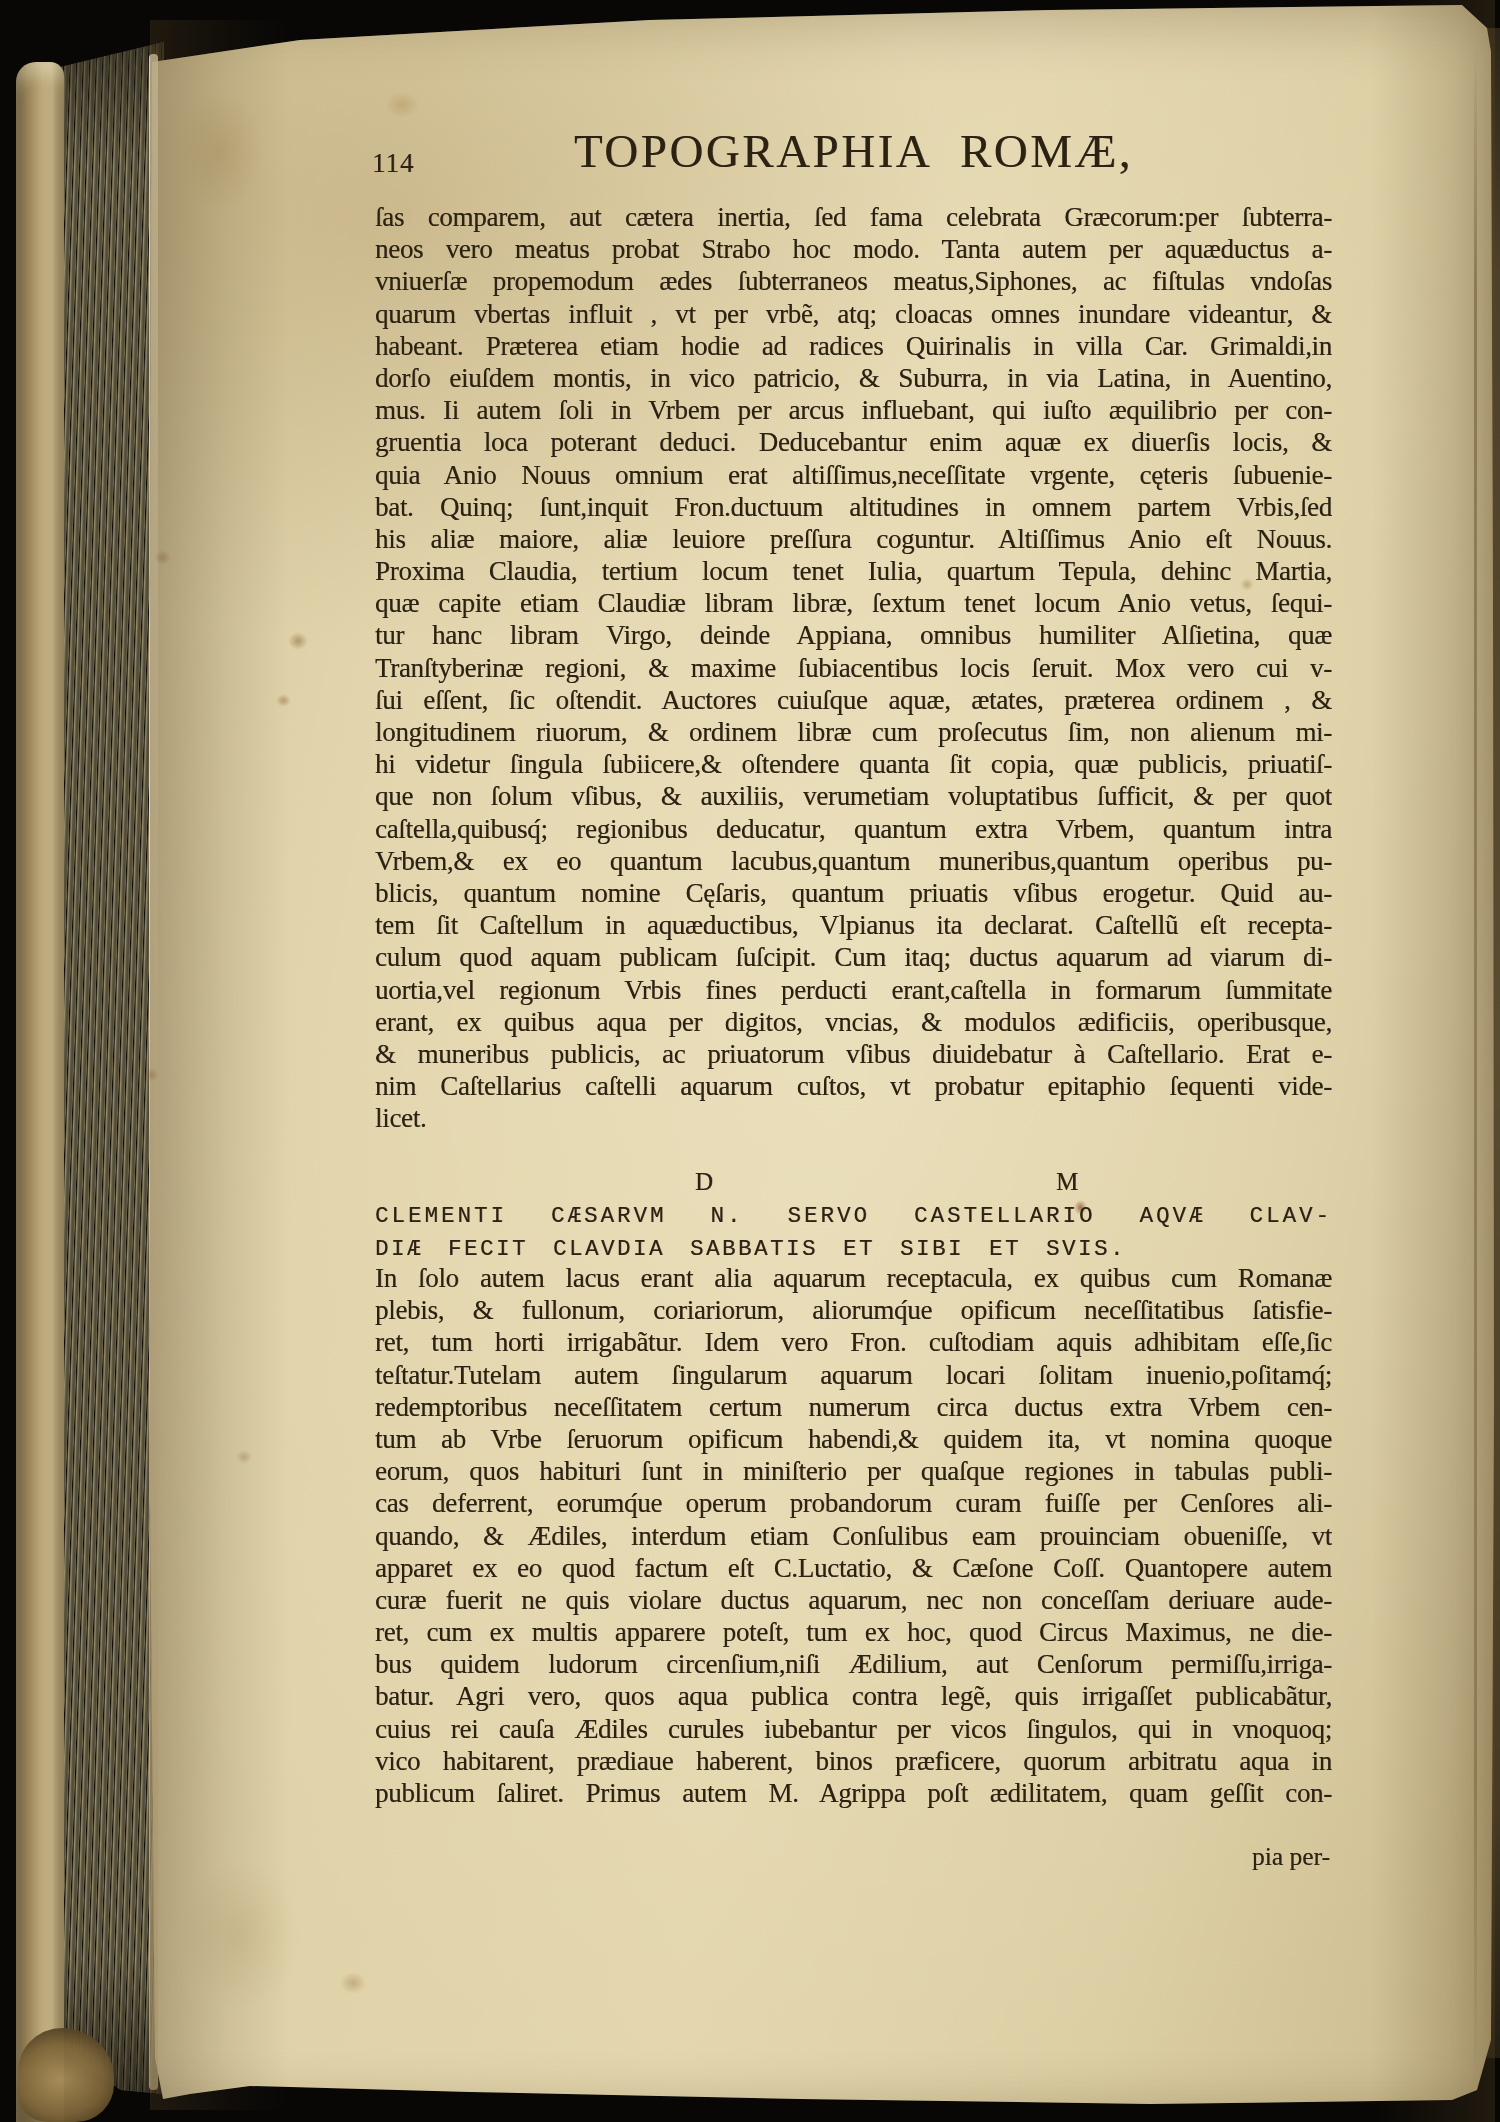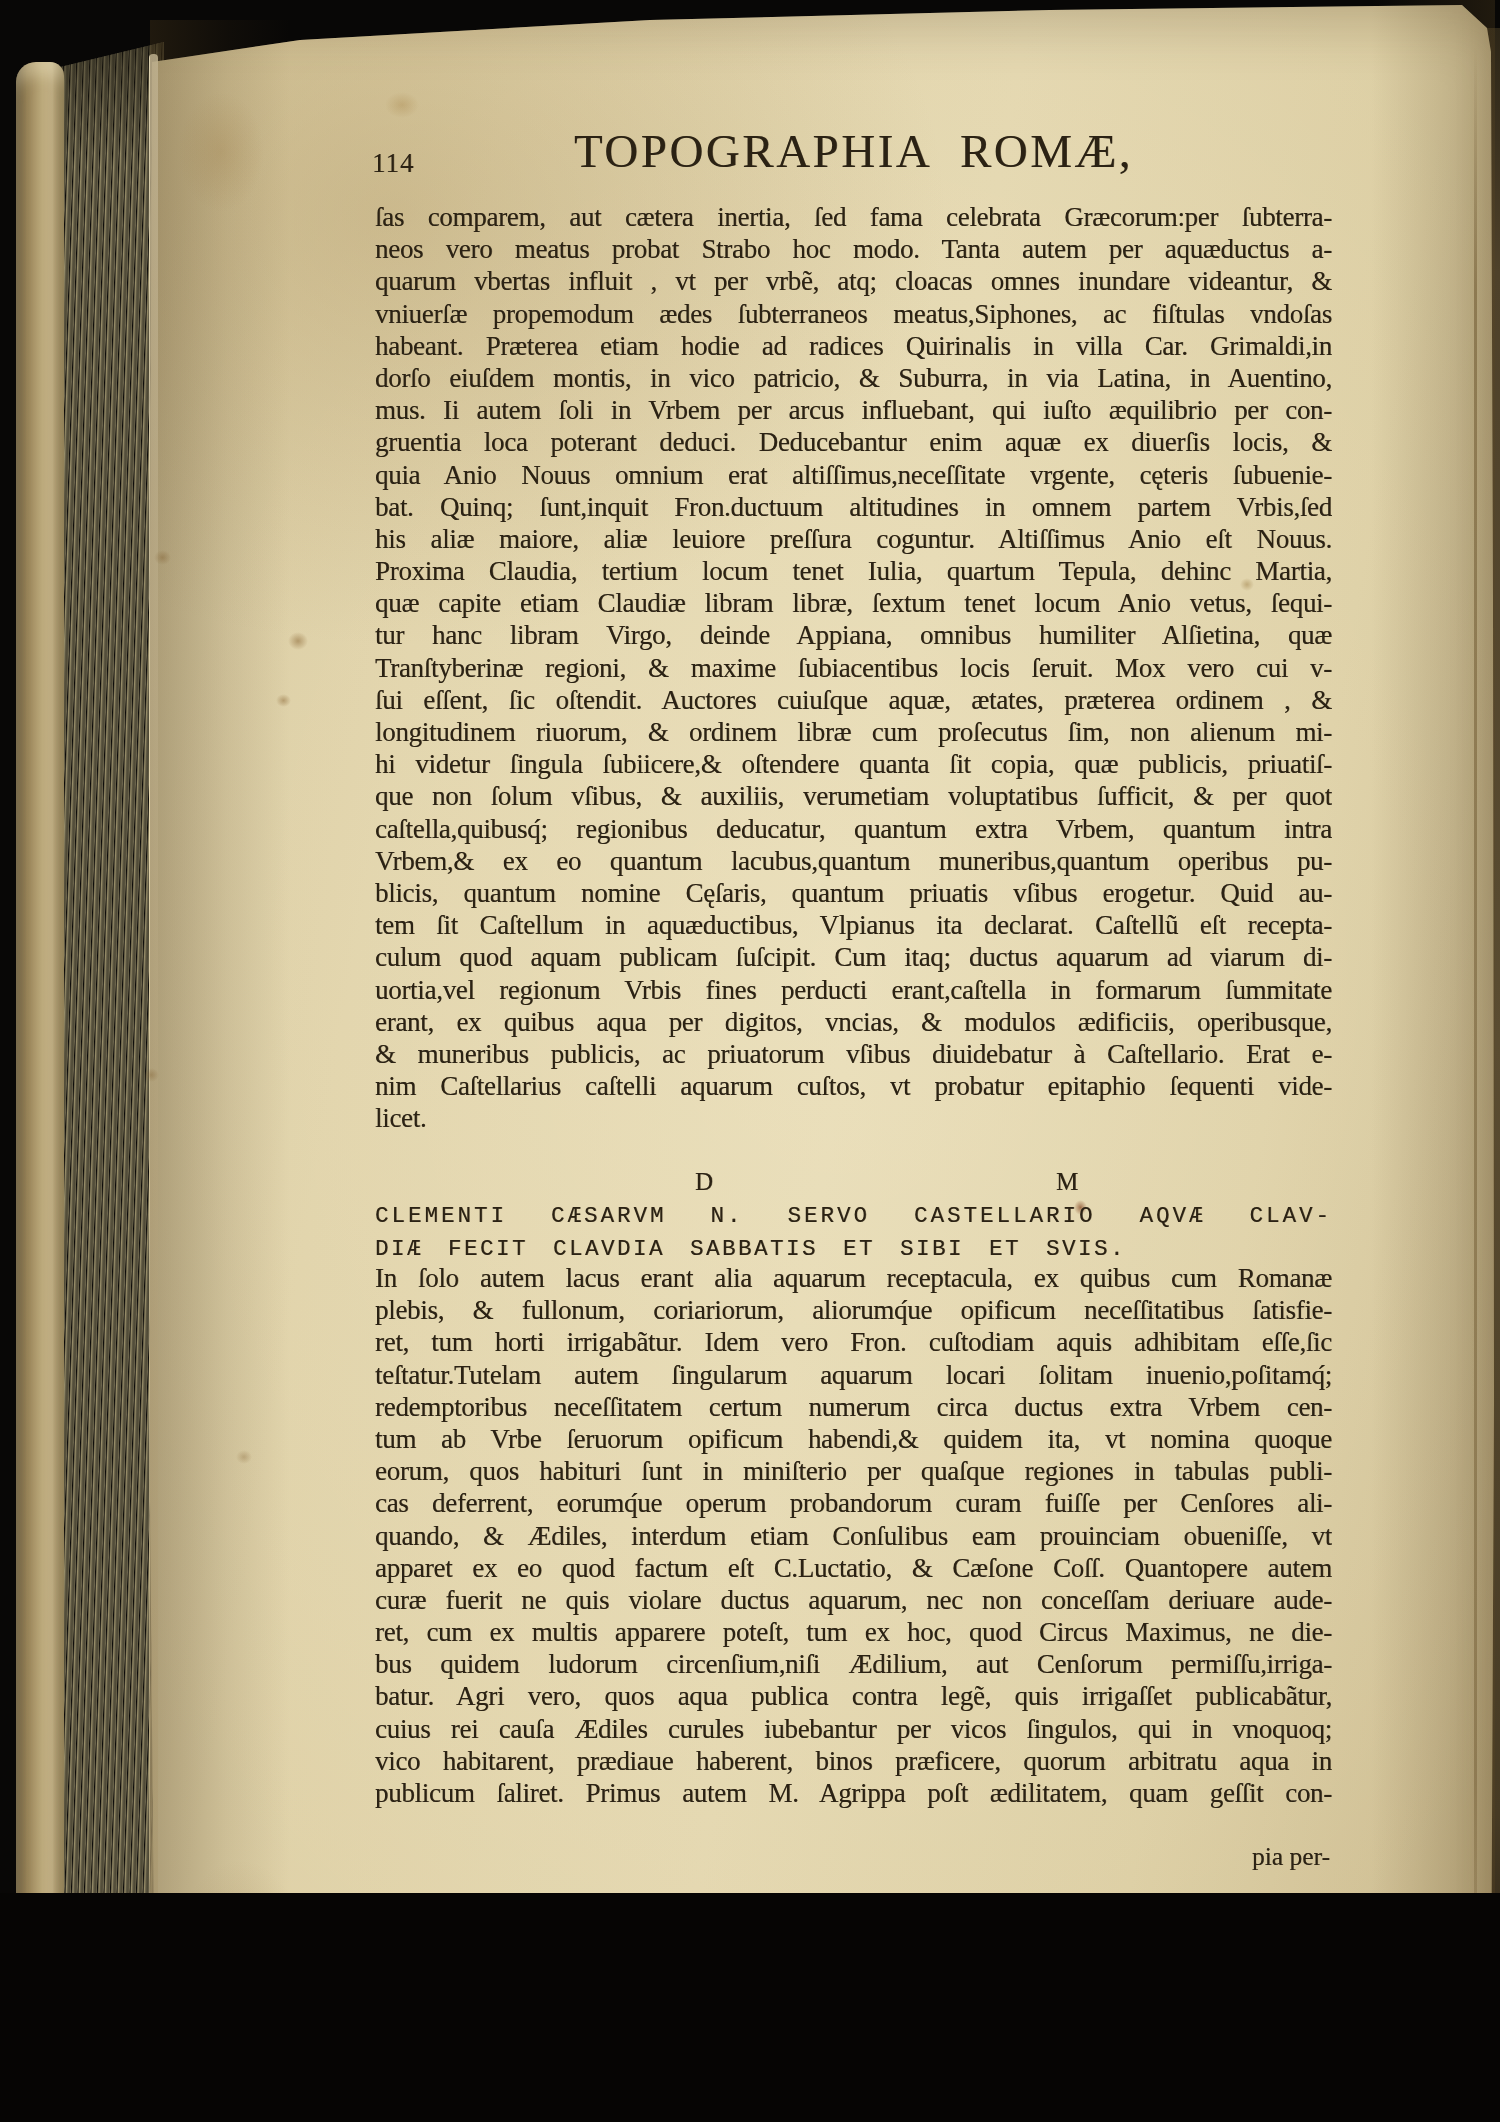--- a/index.html
+++ b/index.html
@@ -1,16 +1,16 @@
 <!DOCTYPE html>
 <html><head>
 <meta charset="utf-8">
 <style>
   html,body{margin:0;padding:0;background:#060504;}
-  .scene{position:relative;width:1500px;height:1893px;margin:0 auto;background:#080706;overflow:hidden;
+  .scene{position:relative;width:1500px;height:2122px;margin:0 auto;background:#080706;overflow:hidden;
          font-family:"Liberation Serif","DejaVu Serif",serif;}
   
   .right-sliver{position:absolute;left:1487px;top:28px;width:13px;height:2030px;
     background:linear-gradient(180deg,#2c2517,#4e412a 12%,#5a4c31 50%,#463a24 88%,#241d12);z-index:1;}
   .page-edges{position:absolute;left:56px;top:38px;width:108px;height:2068px;z-index:2;
     background:
       linear-gradient(180deg,rgba(30,26,16,.55),rgba(30,26,16,0) 6%,rgba(30,26,16,0) 93%,rgba(20,17,10,.6)),
       repeating-linear-gradient(92deg,#4e4936 0px,#6b644c 1.5px,#93896605 2px,#968c68 3.5px,#5d5742 5px,#4e4936 6.5px);
     clip-path:polygon(0 30px,100% 4px,100% 2056px,60% 2052px,14% 2018px,0 2008px);
     box-shadow:inset -6px 0 10px rgba(25,20,10,.5);}
@@ -85,22 +85,22 @@
   <div class="spot" style="left:236px;top:1450px;width:16px;height:14px;background:radial-gradient(closest-side,rgba(135,102,55,.35),rgba(135,102,55,0));"></div>
   <div class="spot" style="left:340px;top:1972px;width:26px;height:22px;background:radial-gradient(closest-side,rgba(150,118,62,.4),rgba(150,118,62,0));"></div>
   <div class="spot" style="left:180px;top:1860px;width:120px;height:150px;background:radial-gradient(closest-side,rgba(140,110,60,.14),rgba(140,110,60,0));"></div>
 
   <div class="pagenum ink">114</div>
   <div class="header ink">TOPOGRAPHIA ROMÆ,</div>
 
   <div id="block1" class="lines ink" style="top:201px;">
       <div class="row">ſas comparem, aut cætera inertia, ſed fama celebrata Græcorum:per ſubterra-</div>
       <div class="row">neos vero meatus probat Strabo hoc modo.  Tanta autem per aquæductus a-</div>
+      <div class="row">vniuerſæ propemodum ædes ſubterraneos meatus,Siphones, ac fiſtulas vndoſas</div>
       <div class="row">quarum vbertas influit , vt per vrbẽ, atq; cloacas omnes inundare videantur, &amp;</div>
-      <div class="row">vniuerſæ propemodum ædes ſubterraneos meatus,Siphones, ac fiſtulas vndoſas</div>
       <div class="row">habeant.  Præterea etiam hodie ad radices Quirinalis in villa Car. Grimaldi,in</div>
       <div class="row">dorſo eiuſdem montis, in vico patricio, &amp; Suburra, in via Latina, in Auentino,</div>
       <div class="row">mus.  Ii autem ſoli in Vrbem per arcus influebant, qui iuſto æquilibrio per con-</div>
       <div class="row">gruentia loca poterant deduci.  Deducebantur enim aquæ ex diuerſis locis, &amp;</div>
       <div class="row">quia Anio Nouus omnium erat altiſſimus,neceſſitate vrgente, cęteris ſubuenie-</div>
       <div class="row">bat. Quinq; ſunt,inquit Fron.ductuum altitudines in omnem partem Vrbis,ſed</div>
       <div class="row">his aliæ maiore, aliæ leuiore preſſura coguntur.  Altiſſimus  Anio eſt Nouus.</div>
       <div class="row">Proxima Claudia, tertium locum tenet Iulia, quartum Tepula, dehinc Martia,</div>
       <div class="row">quæ capite etiam Claudiæ libram libræ, ſextum tenet locum Anio vetus, ſequi-</div>
       <div class="row">tur hanc libram Virgo, deinde Appiana, omnibus humiliter Alſietina, quæ</div>

